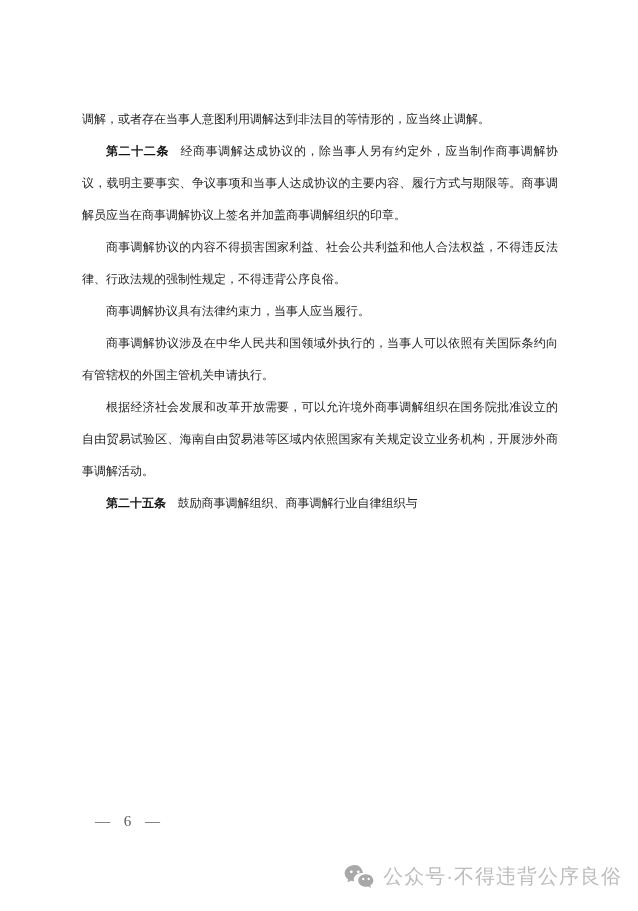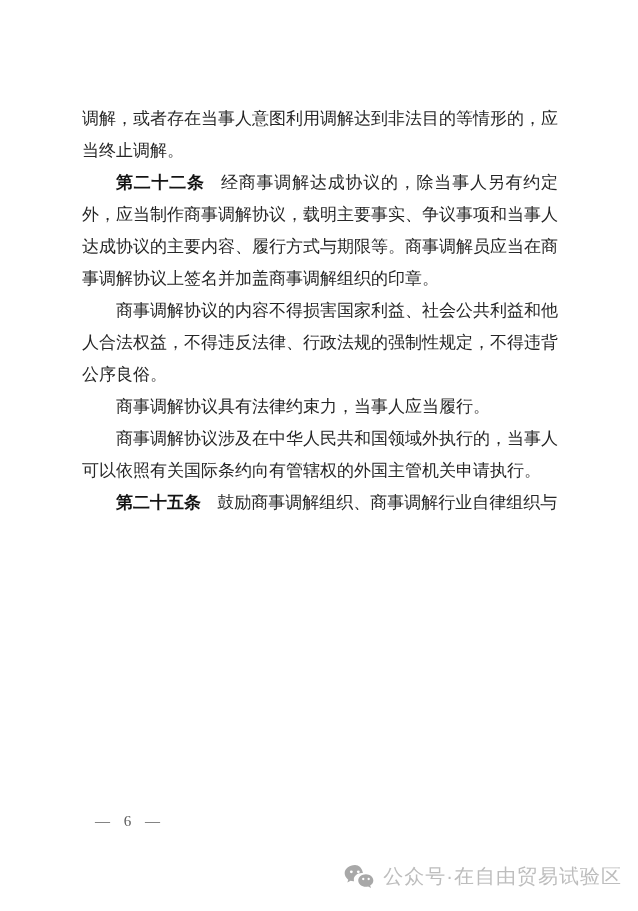--- a/index.html
+++ b/index.html
@@ -9,21 +9,21 @@
     height: 911px;
     background: #ffffff;
     overflow: hidden;
     font-family: "Liberation Serif", "DejaVu Serif", serif;
   }
   .text-block {
     position: absolute;
     left: 82px;
     top: 103px;
     width: 476px;
-    font-size: 17px;
+    font-size: 12px;
     line-height: 32px;
     color: #262626;
     text-align: justify;
   }
   .text-block p { margin: 0; padding: 0; }
   .text-block p.indent { text-indent: 2em; }
   .article-num {
     font-weight: 700;
     font-family: Liberation Sans, sans-serif;
     color: #141414;
@@ -55,36 +55,37 @@
 <body>
 
 <div class="page">
 
   <div class="text-block">
     <p><span class="article-num"></span><span>调解，或者存在当事人意图利用调解达到非法目的等情形的，应当终止调解。</span></p>
     <p class="indent"><span class="article-num">第二十二条</span><span>经商事调解达成协议的，除当事人另有约定外，应当制作商事调解协议，载明主要事实、争议事项和当事人达成协议的主要内容、履行方式与期限等。商事调解员应当在商事调解协议上签名并加盖商事调解组织的印章。</span></p>
     <p class="indent"><span class="article-num"></span><span>商事调解协议的内容不得损害国家利益、社会公共利益和他人合法权益，不得违反法律、行政法规的强制性规定，不得违背公序良俗。</span></p>
     <p class="indent"><span class="article-num"></span><span>商事调解协议具有法律约束力，当事人应当履行。</span></p>
     <p class="indent"><span class="article-num"></span><span>商事调解协议涉及在中华人民共和国领域外执行的，当事人可以依照有关国际条约向有管辖权的外国主管机关申请执行。</span></p>
+    <p class="indent"><span class="article-num"></span><span>根据经济社会发展和改革开放需要，可以允许境外商事调解组织在国务院批准设立的自由贸易试验区、海南自由贸易港等区域内依照国家有关规定设立业务机构，开展涉外商事调解活动。</span></p>
     <p class="indent"><span class="article-num">第二十五条</span><span>鼓励商事调解组织、商事调解行业自律组织与</span></p>
   </div>
 
   <div class="page-num">— 6 —</div>
 
   <div class="footer">
     <span>
       <svg class="wechat-icon" width="30" height="26" viewBox="0 0 36 31" xmlns="http://www.w3.org/2000/svg">
         <g fill="#a8a8a8">
           <path d="M13.2 1.2 C6.2 1.2 0.8 5.6 0.8 11.1 c0 3.1 1.7 5.8 4.3 7.6 l-1.1 3.4 3.9-2.0 c1.0 0.3 2.1 0.5 3.3 0.5 0.3 0 0.6 0 0.9 -0.03 -0.2 -0.7 -0.3 -1.4 -0.3 -2.1 0 -4.4 4.2 -7.9 9.4 -7.9 0.5 0 1.0 0.03 1.5 0.1 C21.6 4.6 17.8 1.2 13.2 1.2 Z"></path>
           <path d="M26.3 12.1 c-5.1 0 -9.2 3.4 -9.2 7.6 0 4.2 4.1 7.6 9.2 7.6 0.9 0 1.8 -0.1 2.6 -0.3 l3.5 1.8 -1.0 -3.0 c2.3 -1.4 3.8 -3.6 3.8 -6.1 0 -4.2 -4.1 -7.6 -8.9 -7.6 Z"></path>
         </g>
         <g fill="#ffffff">
           <circle cx="8.8" cy="9.3" r="1.7"></circle>
           <circle cx="17.2" cy="9.3" r="1.7"></circle>
           <circle cx="23.1" cy="17.9" r="1.4"></circle>
           <circle cx="29.6" cy="17.9" r="1.4"></circle>
         </g>
       </svg>
     </span>
-    <span>公众号·在自由贸易试验区</span>
+    <span>公众号·不得违背公序良俗</span>
   </div>
 
 </div>
 
 </body></html>

